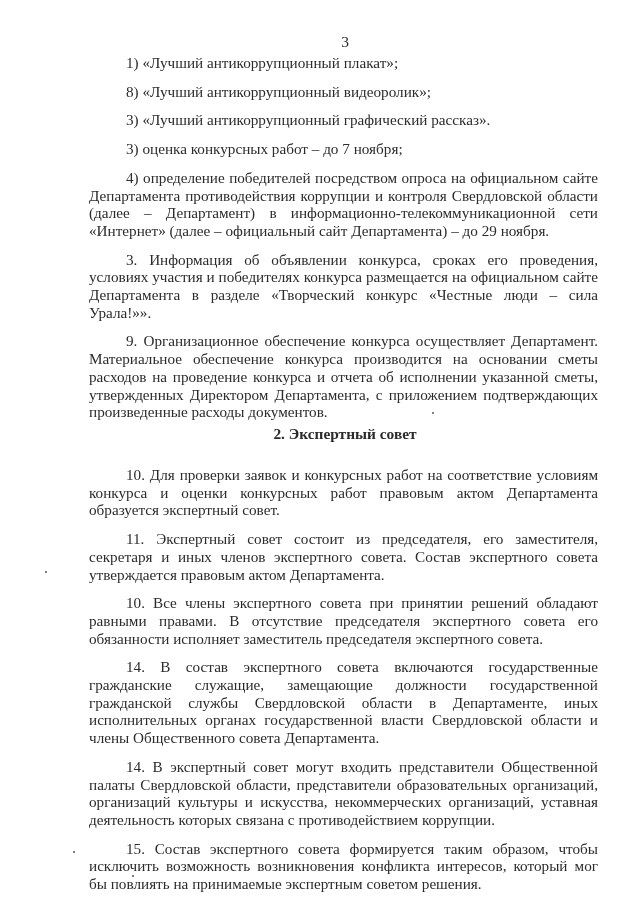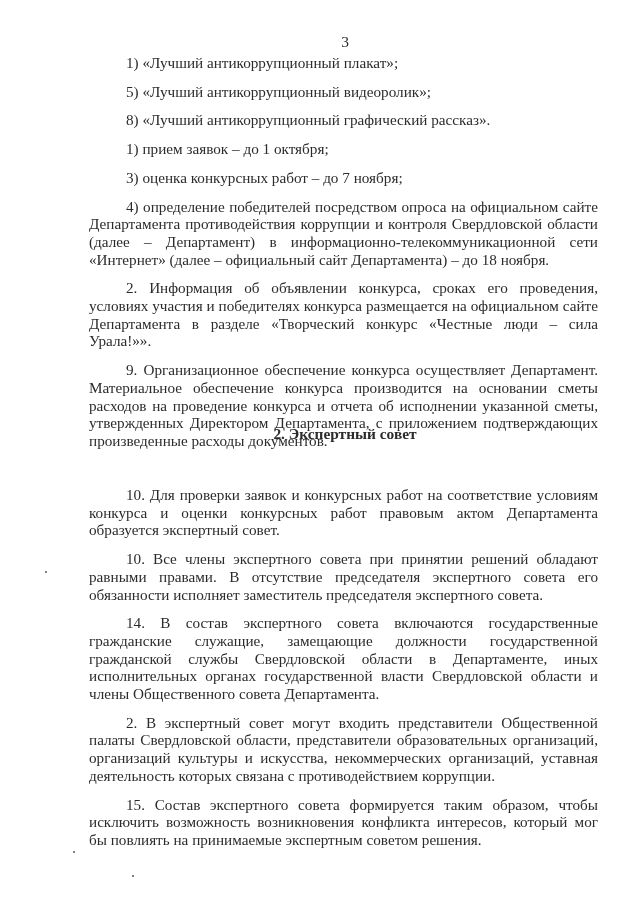--- a/index.html
+++ b/index.html
@@ -27,36 +27,36 @@
   .dot { position: absolute; width: 2px; height: 2px; background: #555; border-radius: 1px; }
 </style>
 </head>
 <body>
 
 <div class="page">
   <div class="page-number">3</div>
 
   <div class="block" style="top:43px;">
     <p class="p ind">1) «Лучший антикоррупционный плакат»;</p>
-    <p class="p ind">5) «Лучший антикоррупционный видеоролик»;</p>
-    <p class="p ind">8) «Лучший антикоррупционный графический рассказ».</p>
-    <p class="p ind">1) прием заявок – до 1 октября;</p>
+    <p class="p ind">8) «Лучший антикоррупционный видеоролик»;</p>
+    <p class="p ind">3) «Лучший антикоррупционный графический рассказ».</p>
     <p class="p ind">3) оценка конкурсных работ – до 7 ноября;</p>
-    <p class="p ind">4) определение победителей посредством опроса на официальном сайте Департамента противодействия коррупции и контроля Свердловской области (далее – Департамент) в информационно-телекоммуникационной сети «Интернет» (далее – официальный сайт Департамента) – до 18 ноября.</p>
-    <p class="p ind">2. Информация об объявлении конкурса, сроках его проведения, условиях участия и победителях конкурса размещается на официальном сайте Департамента в разделе «Творческий конкурс «Честные люди – сила Урала!»».</p>
+    <p class="p ind">4) определение победителей посредством опроса на официальном сайте Департамента противодействия коррупции и контроля Свердловской области (далее – Департамент) в информационно-телекоммуникационной сети «Интернет» (далее – официальный сайт Департамента) – до 29 ноября.</p>
+    <p class="p ind">3. Информация об объявлении конкурса, сроках его проведения, условиях участия и победителях конкурса размещается на официальном сайте Департамента в разделе «Творческий конкурс «Честные люди – сила Урала!»».</p>
     <p class="p ind">9. Организационное обеспечение конкурса осуществляет Департамент. Материальное обеспечение конкурса производится на основании сметы расходов на проведение конкурса и отчета об исполнении указанной сметы, утвержденных Директором Департамента, с приложением подтверждающих произведенные расходы документов.</p>
   </div>
 
   <div class="heading">2. Экспертный совет</div>
 
-  <div class="block" style="top:475px;">
+  <div class="block" style="top:455px;">
     <p class="p ind">10. Для проверки заявок и конкурсных работ на соответствие условиям конкурса и оценки конкурсных работ правовым актом Департамента образуется экспертный совет.</p>
+    <p class="p ind">11. Экспертный совет состоит из председателя, его заместителя, секретаря и иных членов экспертного совета. Состав экспертного совета утверждается правовым актом Департамента.</p>
     <p class="p ind">10. Все члены экспертного совета при принятии решений обладают равными правами. В отсутствие председателя экспертного совета его обязанности исполняет заместитель председателя экспертного совета.</p>
     <p class="p ind">14. В состав экспертного совета включаются государственные гражданские служащие, замещающие должности государственной гражданской службы Свердловской области в Департаменте, иных исполнительных органах государственной власти Свердловской области и члены Общественного совета Департамента.</p>
-    <p class="p ind">2. В экспертный совет могут входить представители Общественной палаты Свердловской области, представители образовательных организаций, организаций культуры и искусства, некоммерческих организаций, уставная деятельность которых связана с противодействием коррупции.</p>
+    <p class="p ind">14. В экспертный совет могут входить представители Общественной палаты Свердловской области, представители образовательных организаций, организаций культуры и искусства, некоммерческих организаций, уставная деятельность которых связана с противодействием коррупции.</p>
     <p class="p ind">15. Состав экспертного совета формируется таким образом, чтобы исключить возможность возникновения конфликта интересов, который мог бы повлиять на принимаемые экспертным советом решения.</p>
   </div>
 
   <div class="dot" style="left:432px; top:412px;"></div>
   <div class="dot" style="left:45px; top:571px;"></div>
   <div class="dot" style="left:73px; top:851px;"></div>
   <div class="dot" style="left:132px; top:875px;"></div>
 </div>
 
 </body></html>

